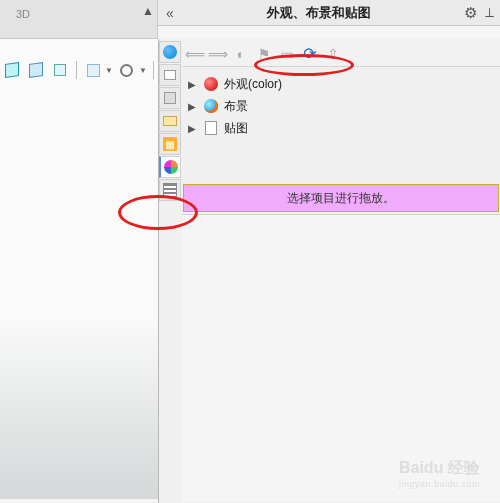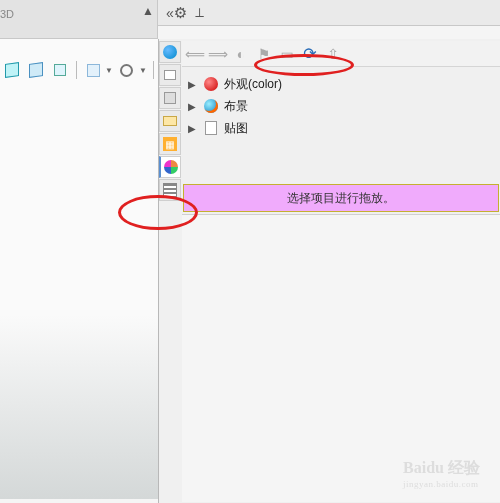--- a/index.html
+++ b/index.html
@@ -1,19 +1,19 @@
 <!DOCTYPE html>
 <html><head>
 <meta charset="utf-8">
 <style>
 * { box-sizing: border-box; margin: 0; padding: 0; }
 body { font-family: "Microsoft YaHei", sans-serif; font-size: 12px; width: 500px; height: 503px; overflow: hidden; position: relative; background: #f5f5f5; }
 .viewport-bg { position: absolute; left: 0; top: 39px; width: 158px; height: 460px; background: linear-gradient(180deg, #fafafa 0%, #fafafa 60%, #d4d8d8 100%); }
 .top-gray { position: absolute; left: 0; top: 0; width: 158px; height: 39px; background: #e3e3e3; border-bottom: 1px solid #c8c8c8; border-right: 1px solid #c8c8c8; }
-.tg-label { position: absolute; left: 0; top: 8px; font-size: 11px; color: #888; }
+.tg-label { position: absolute; left: 0; top: 8px; font-size: 11px; color: #888; padding-left: 16px; }
 .scroll-up { position: absolute; right: 2px; top: 4px; width: 14px; height: 14px; text-align: center; color: #555; }
 .toolbar-float { position: absolute; left: 2px; top: 60px; display: flex; align-items: center; gap: 4px; }
 .tb-icon { width: 20px; height: 20px; display: flex; align-items: center; justify-content: center; }
 .tb-sep { width: 1px; height: 18px; background: #bbb; margin: 0 2px; }
 .dd { font-size: 8px; color: #666; margin-left: -2px; }
 .right-area { position: absolute; left: 158px; top: 39px; width: 342px; height: 464px; background: #f0f0f0; border-left: 1px solid #b8b8b8; }
 .side-tabs { position: absolute; left: 0; top: 2px; width: 22px; display: flex; flex-direction: column; gap: 1px; }
 .side-tab { width: 22px; height: 22px; background: #eaeaea; border: 1px solid #cfcfcf; display: flex; align-items: center; justify-content: center; font-size: 14px; }
 .side-tab.active { background: #fff; border-left: 2px solid #5b8fd0; }
 .header-bar { position: absolute; left: 158px; top: 0; width: 342px; height: 26px; background: #eaeaea; border-bottom: 1px solid #c8c8c8; display: flex; align-items: center; }
@@ -23,21 +23,21 @@
 .tree { position: absolute; left: 23px; top: 30px; width: 318px; padding: 4px 0; }
 .tree-row { display: flex; align-items: center; height: 22px; padding-left: 6px; gap: 5px; color: #222; }
 .tree-exp { width: 10px; color: #555; font-size: 10px; }
 .tree-icon { width: 16px; height: 16px; display: flex; align-items: center; justify-content: center; }
 .yellow-box { position: absolute; left: 24px; top: 145px; width: 316px; height: 28px; background: #f0abfc; border: 1px solid #c4b030; display: flex; align-items: center; justify-content: center; color: #333; }
 .pane-body { position: absolute; left: 23px; top: 175px; width: 318px; height: 288px; background: #f5f5f5; border-top: 1px solid #d0d0d0; }
 .splitter { position: absolute; left: 23px; top: 173px; width: 318px; height: 4px; text-align: center; font-size: 8px; color: #aaa; letter-spacing: 2px; }
 .red-oval { position: absolute; border: 3px solid #e02020; border-radius: 50%; pointer-events: none; }
 .oval1 { left: 254px; top: 54px; width: 100px; height: 22px; }
 .oval2 { left: 118px; top: 195px; width: 80px; height: 35px; }
-.watermark { position: absolute; right: 20px; bottom: 14px; color: #d9d9d9; font-size: 16px; font-weight: bold; opacity: 0.85; font-family: Liberation Serif, serif; }
+.watermark { position: absolute; right: 20px; bottom: 14px; color: #d9d9d9; font-size: 16px; font-weight: bold; opacity: 0.85; }
 .watermark span.sm { display: block; font-size: 9px; font-weight: normal; letter-spacing: 0.5px; }
 .icon-globe { background: radial-gradient(circle at 35% 35%, #6bf 0%, #08c 100%); border-radius: 50%; width: 14px; height: 14px; }
 .icon-home { border: 1px solid #999; width: 12px; height: 10px; position: relative; background: #fff; }
 .icon-cube { width: 12px; height: 12px; background: #ddd; border: 1px solid #999; }
 .icon-folder { width: 14px; height: 10px; background: #fde7a7; border: 1px solid #c9a847; }
 .icon-warn { width: 14px; height: 14px; background: #ffb030; display: flex; align-items: center; justify-content: center; color: #fff; font-size: 10px; }
 .icon-sphere { width: 14px; height: 14px; border-radius: 50%; background: conic-gradient(#e84 0deg 90deg,#3c6 90deg 180deg,#36c 180deg 270deg,#e3c 270deg 360deg); }
 .icon-list { width: 14px; height: 14px; border: 1px solid #888; background: repeating-linear-gradient(#888 0 2px,#fff 2px 4px); }
 .icon-redball { width: 14px; height: 14px; border-radius: 50%; background: radial-gradient(circle at 35% 35%,#f88 0%,#c00 100%); }
 .icon-colball { width: 14px; height: 14px; border-radius: 50%; background: radial-gradient(circle at 35% 35%,#9ef 0%,#07b 100%); box-shadow: inset -2px -2px 0 #f60; }
@@ -77,20 +77,21 @@
   <span class="dd">▼</span>
   <div class="tb-sep"></div>
   <div class="tb-icon">
       <div class="icon-sphere"></div>
     </div>
   <span class="dd">▼</span>
 </div>
 
 <div class="header-bar">
   <span style="padding-left:8px;font-size:14px;color:#555;">«</span>
+  <span style="flex:1;text-align:center;font-weight:bold;font-size:13px;color:#222;">外观、布景和贴图</span>
   <span class="gear" style="padding-right:2px;">⚙</span>
   <span class="pin" style="padding:0 6px;">⟂</span>
 </div>
 
 <div class="right-area">
 
   <div class="side-tabs">
     <div class="side-tab">
         <div class="icon-globe"></div>
       </div>

